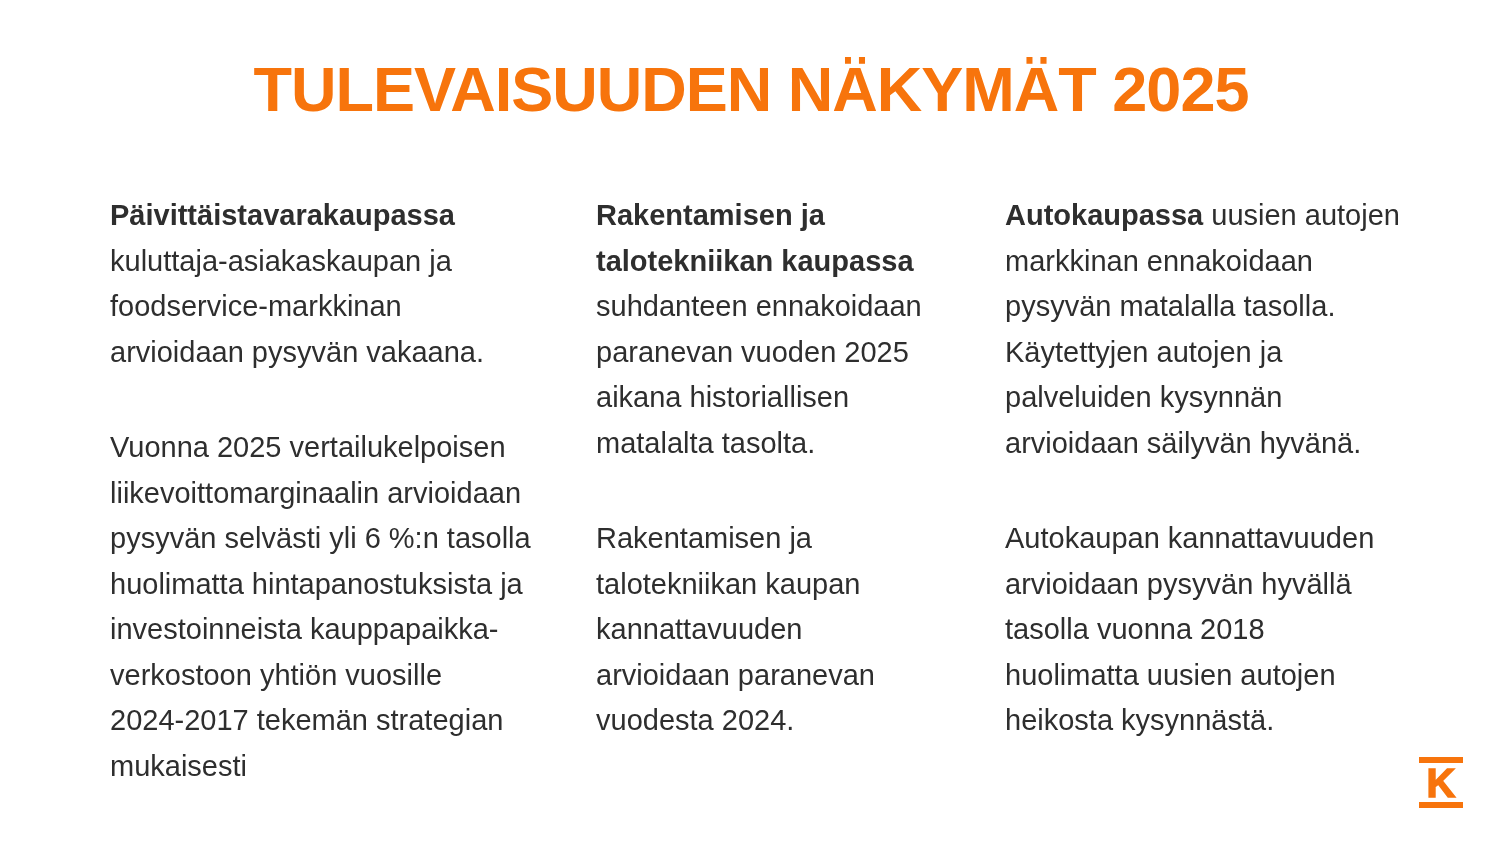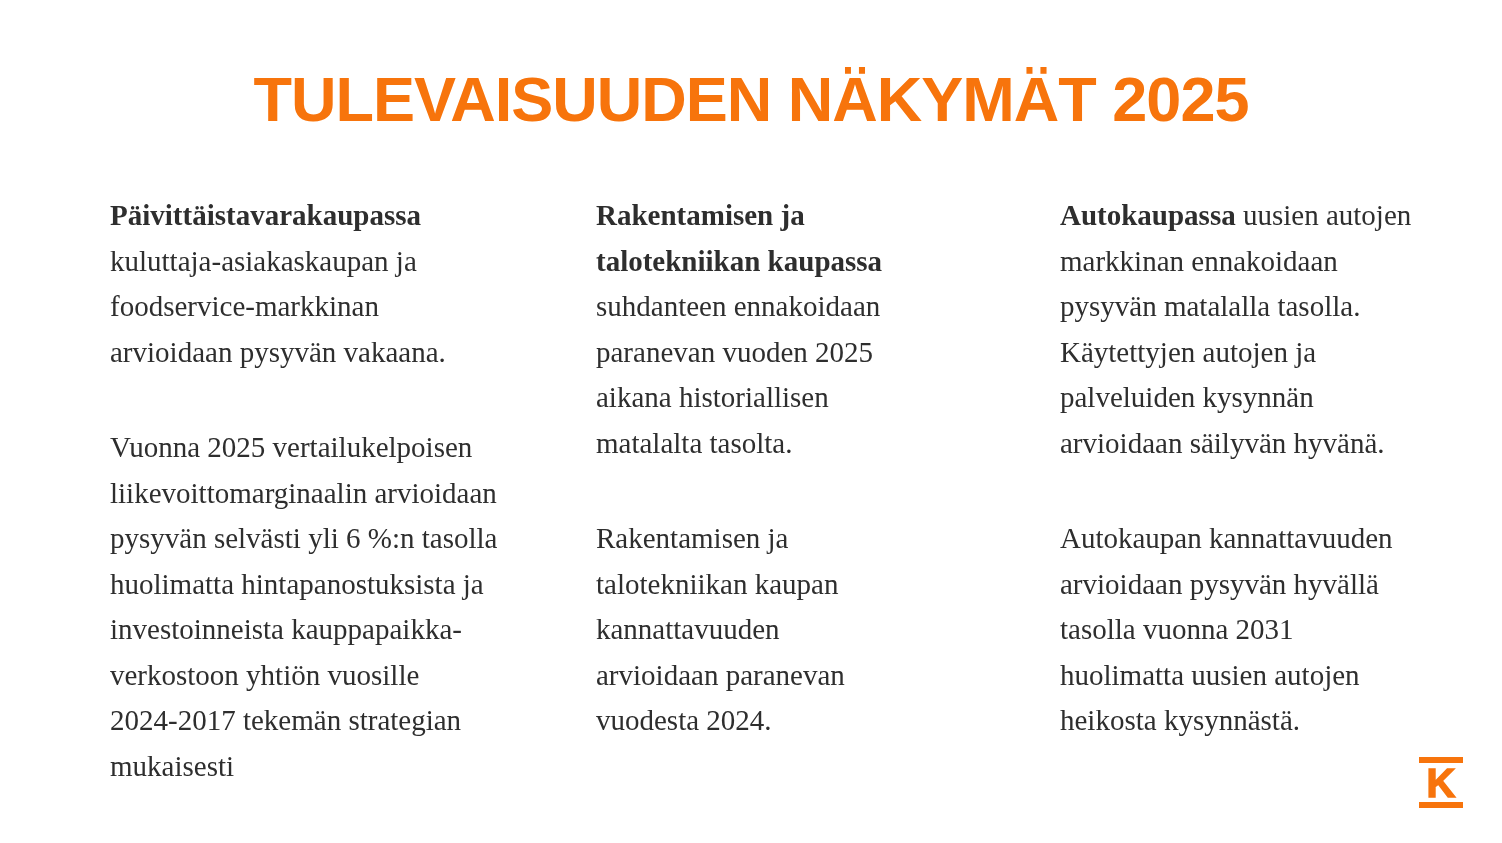--- a/index.html
+++ b/index.html
@@ -10,43 +10,42 @@
   .slide {
     position: relative;
     width: 1502px;
     height: 843px;
     background: var(--background, #ffffff);
     font-family: "Liberation Sans", sans-serif;
     overflow: hidden;
   }
   .title {
     position: absolute;
-    top: 68px;
+    top: 58px;
     left: 0;
     width: 100%;
     margin: 0;
     text-align: center;
     font-size: 63px;
     line-height: 1;
     font-weight: bold;
     letter-spacing: -1px;
     color: var(--accent, #F7740C);
     white-space: nowrap;
   }
   .col {
     position: absolute;
     top: 193px;
     font-size: 29px;
     line-height: 45.5px;
     color: var(--text, #2E2E2E);
-    font-family: Liberation Serif, serif;
   }
   .col-1 { left: 110px;  width: 495px; }
   .col-2 { left: 596px;  width: 375px; }
-  .col-3 { left: 1060px; width: 425px; }
+  .col-3 { left: 1005px; width: 425px; }
   .col p {
     margin: 0;
     white-space: pre-line;
   }
   .col p + p { margin-top: 50px; }
   .col p strong { font-weight: bold; }
   .logo {
     position: absolute;
     left: 1419px;
     top: 757px;
@@ -116,21 +115,21 @@
 
   <div class="col col-3">
     <p><strong>Autokaupassa</strong><span> uusien autojen
 markkinan ennakoidaan
 pysyvän matalalla tasolla.
 Käytettyjen autojen ja
 palveluiden kysynnän
 arvioidaan säilyvän hyvänä.</span></p>
     <p><strong></strong><span>Autokaupan kannattavuuden
 arvioidaan pysyvän hyvällä
-tasolla vuonna 2031
+tasolla vuonna 2018
 huolimatta uusien autojen
 heikosta kysynnästä.</span></p>
   </div>
 
   <div class="logo">
     <div class="bar bar-top"></div>
     <div class="k">K</div>
     <div class="bar bar-bottom"></div>
   </div>
 

